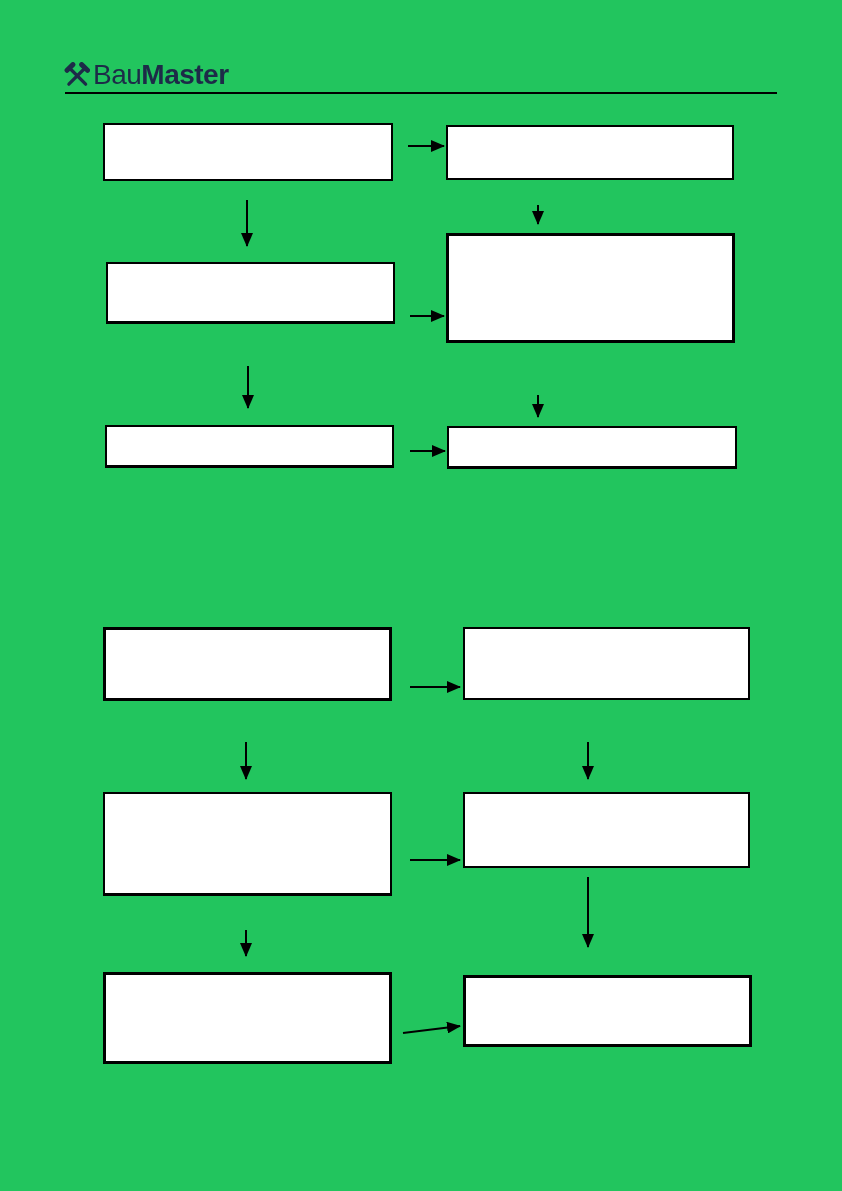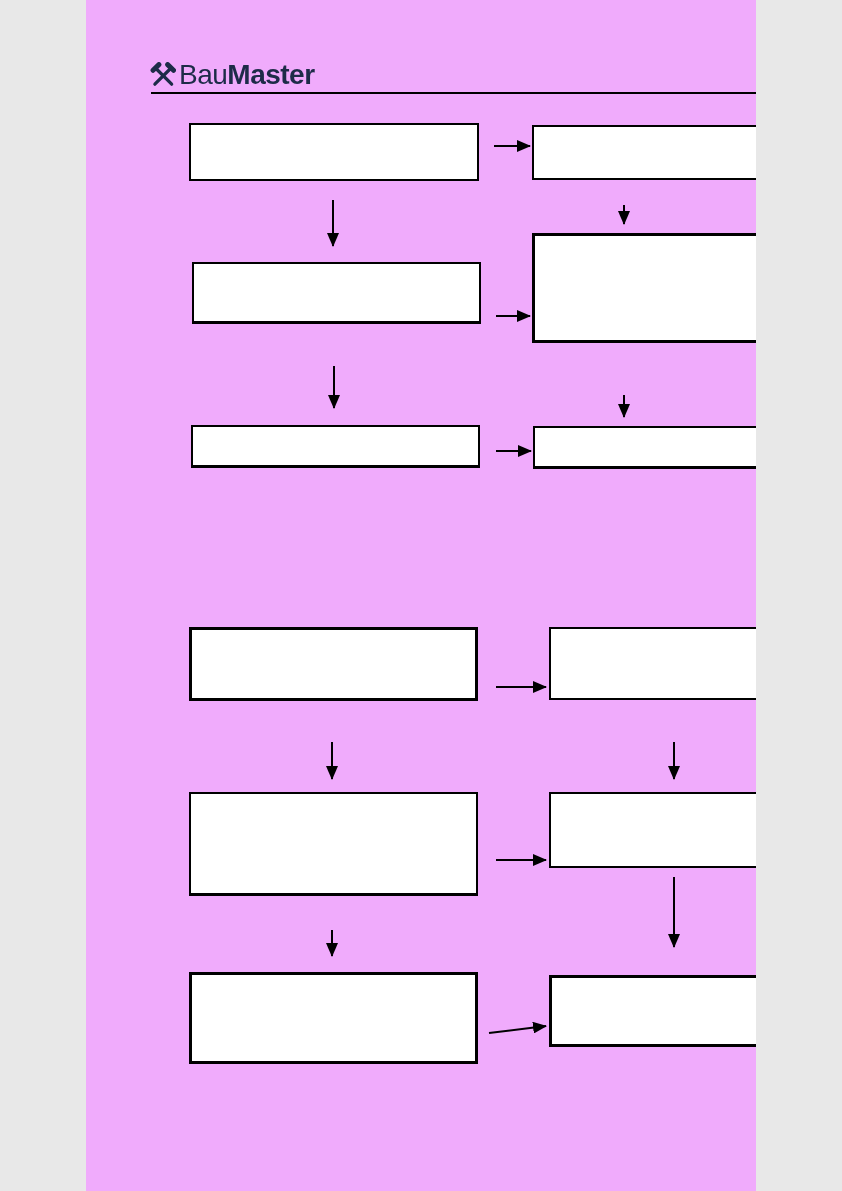--- a/index.html
+++ b/index.html
@@ -2,24 +2,24 @@
 <html><head>
 <meta charset="utf-8">
 <style>
   html, body {
     margin: 0;
     padding: 0;
     background: #e8e8e8;
   }
   .page {
     position: relative;
-    width: 670px;
+    width: 842px;
     height: 1191px;
     margin: 0 auto;
-    background: #f0abfc;
+    background: #22c55e;
     font-family: "Liberation Sans", sans-serif;
     overflow: hidden;
   }
   
   .logo {
     position: absolute;
     left: 64px;
     top: 58px;
     display: flex;
     align-items: center;

